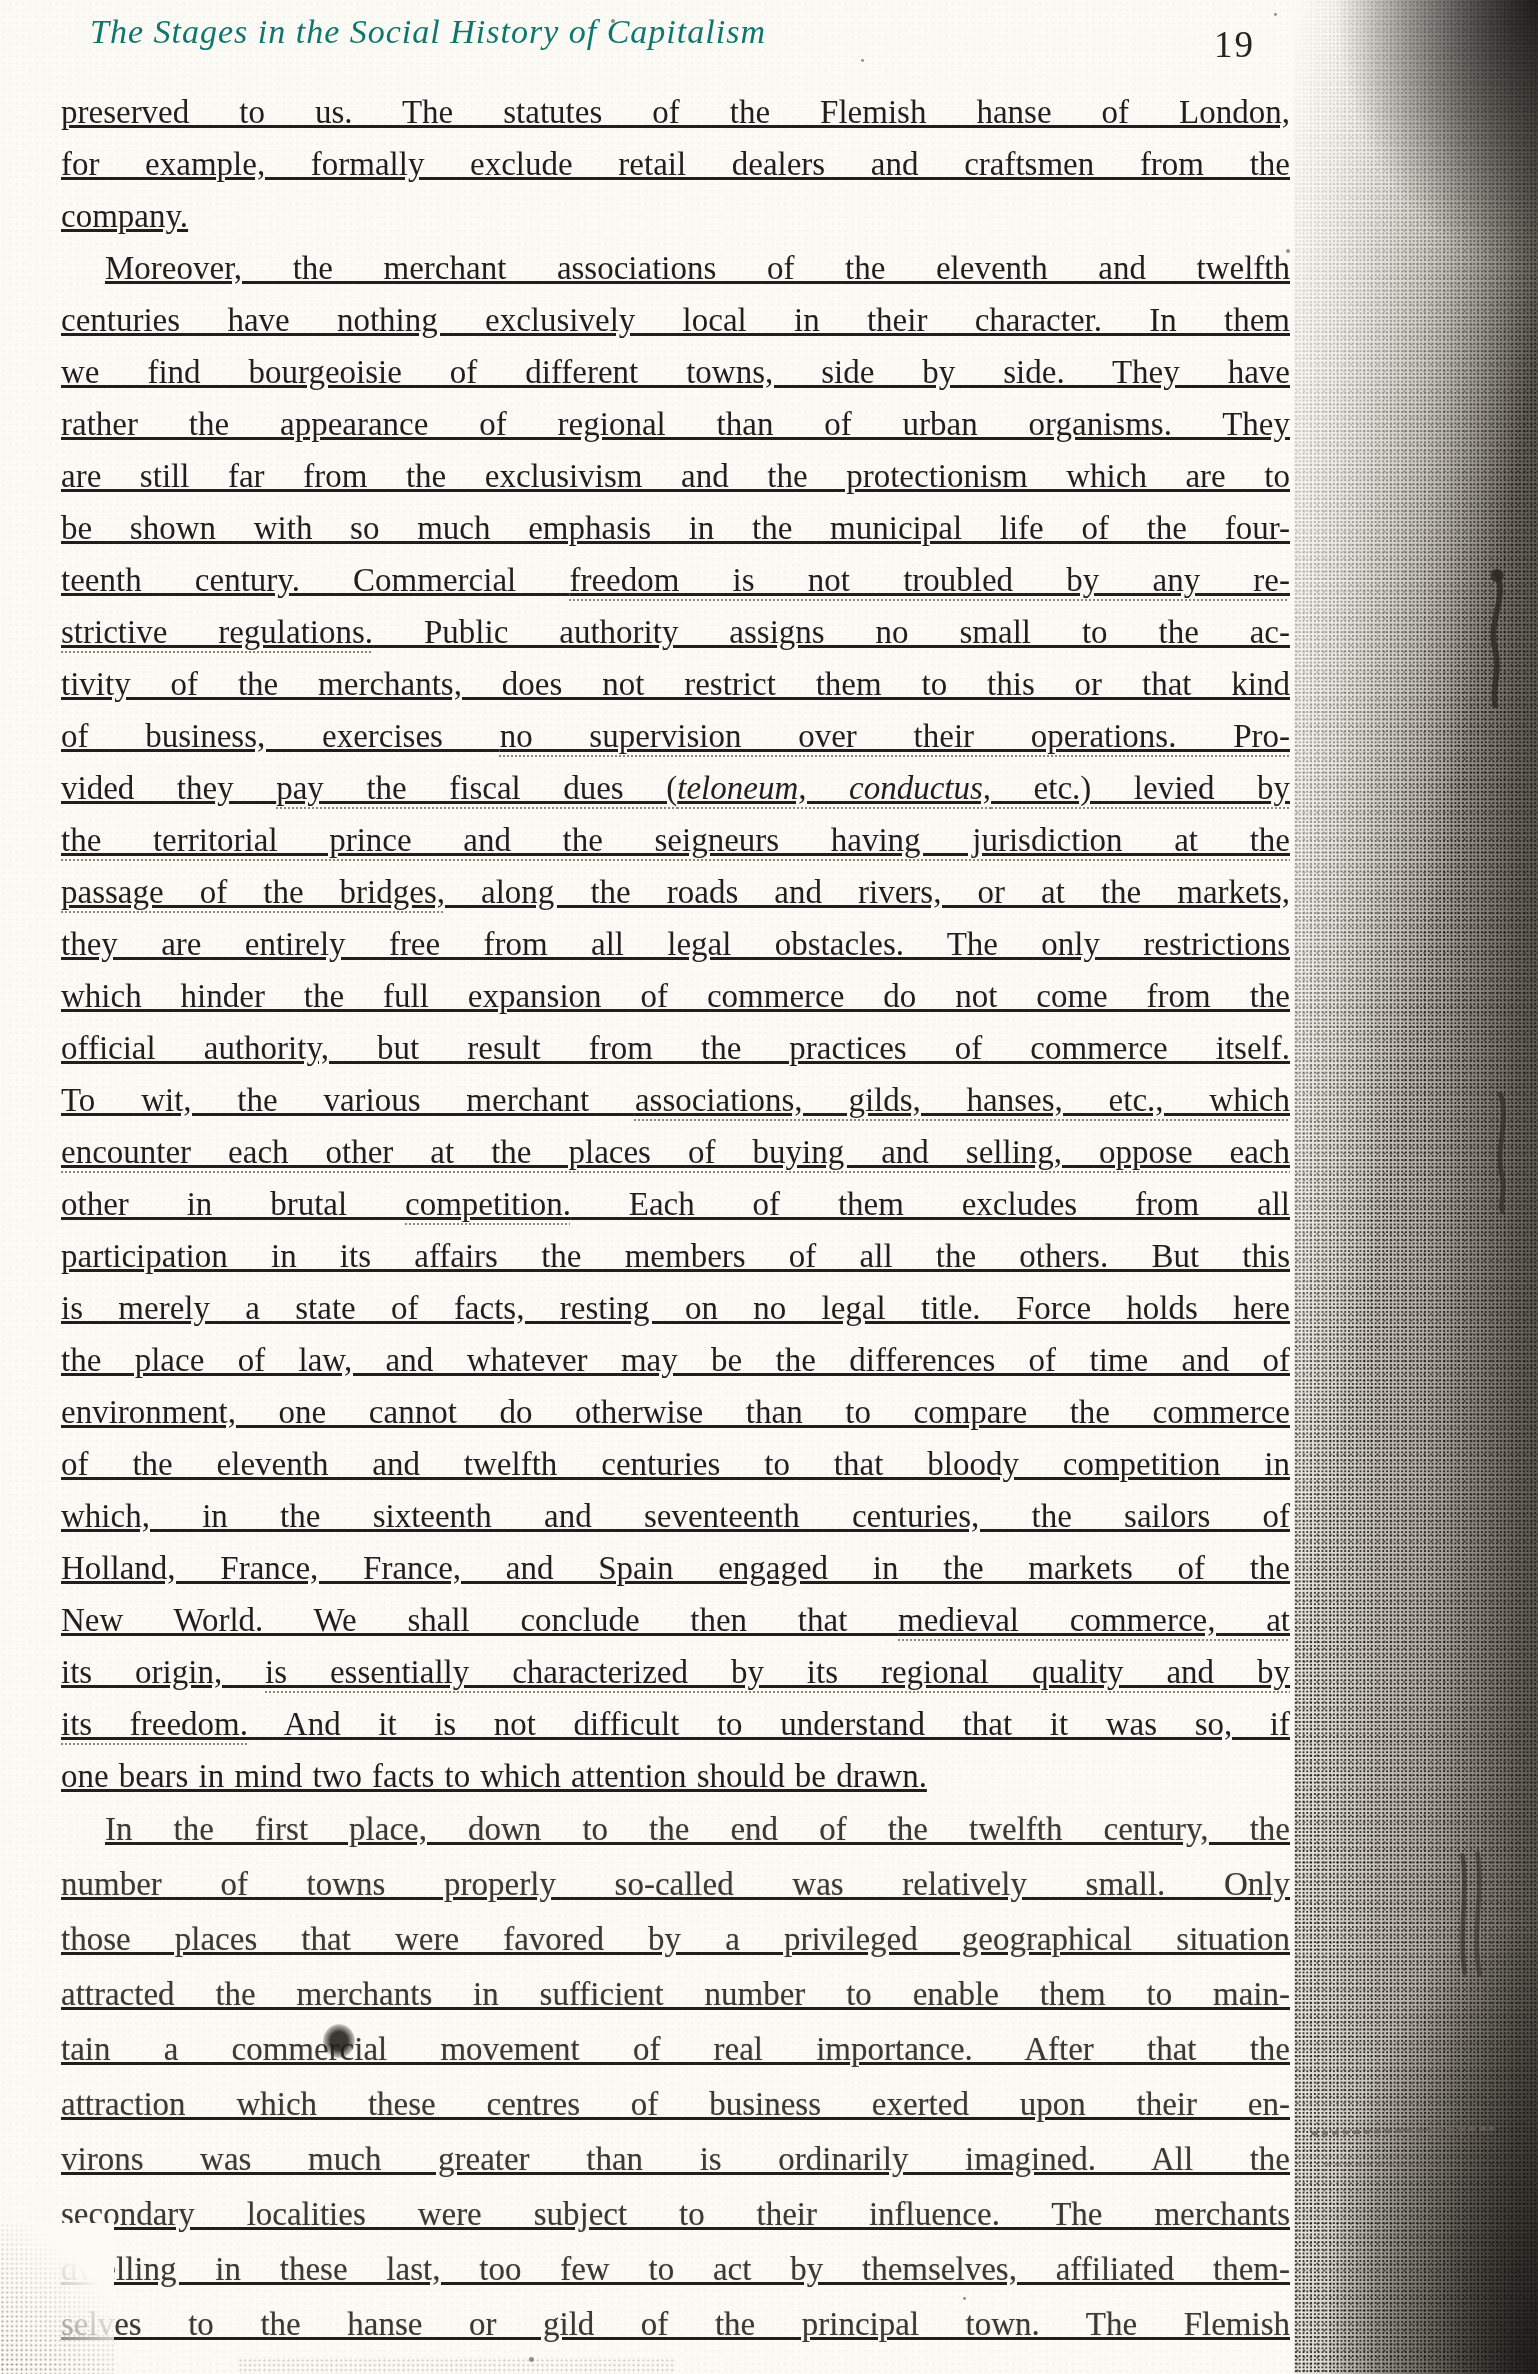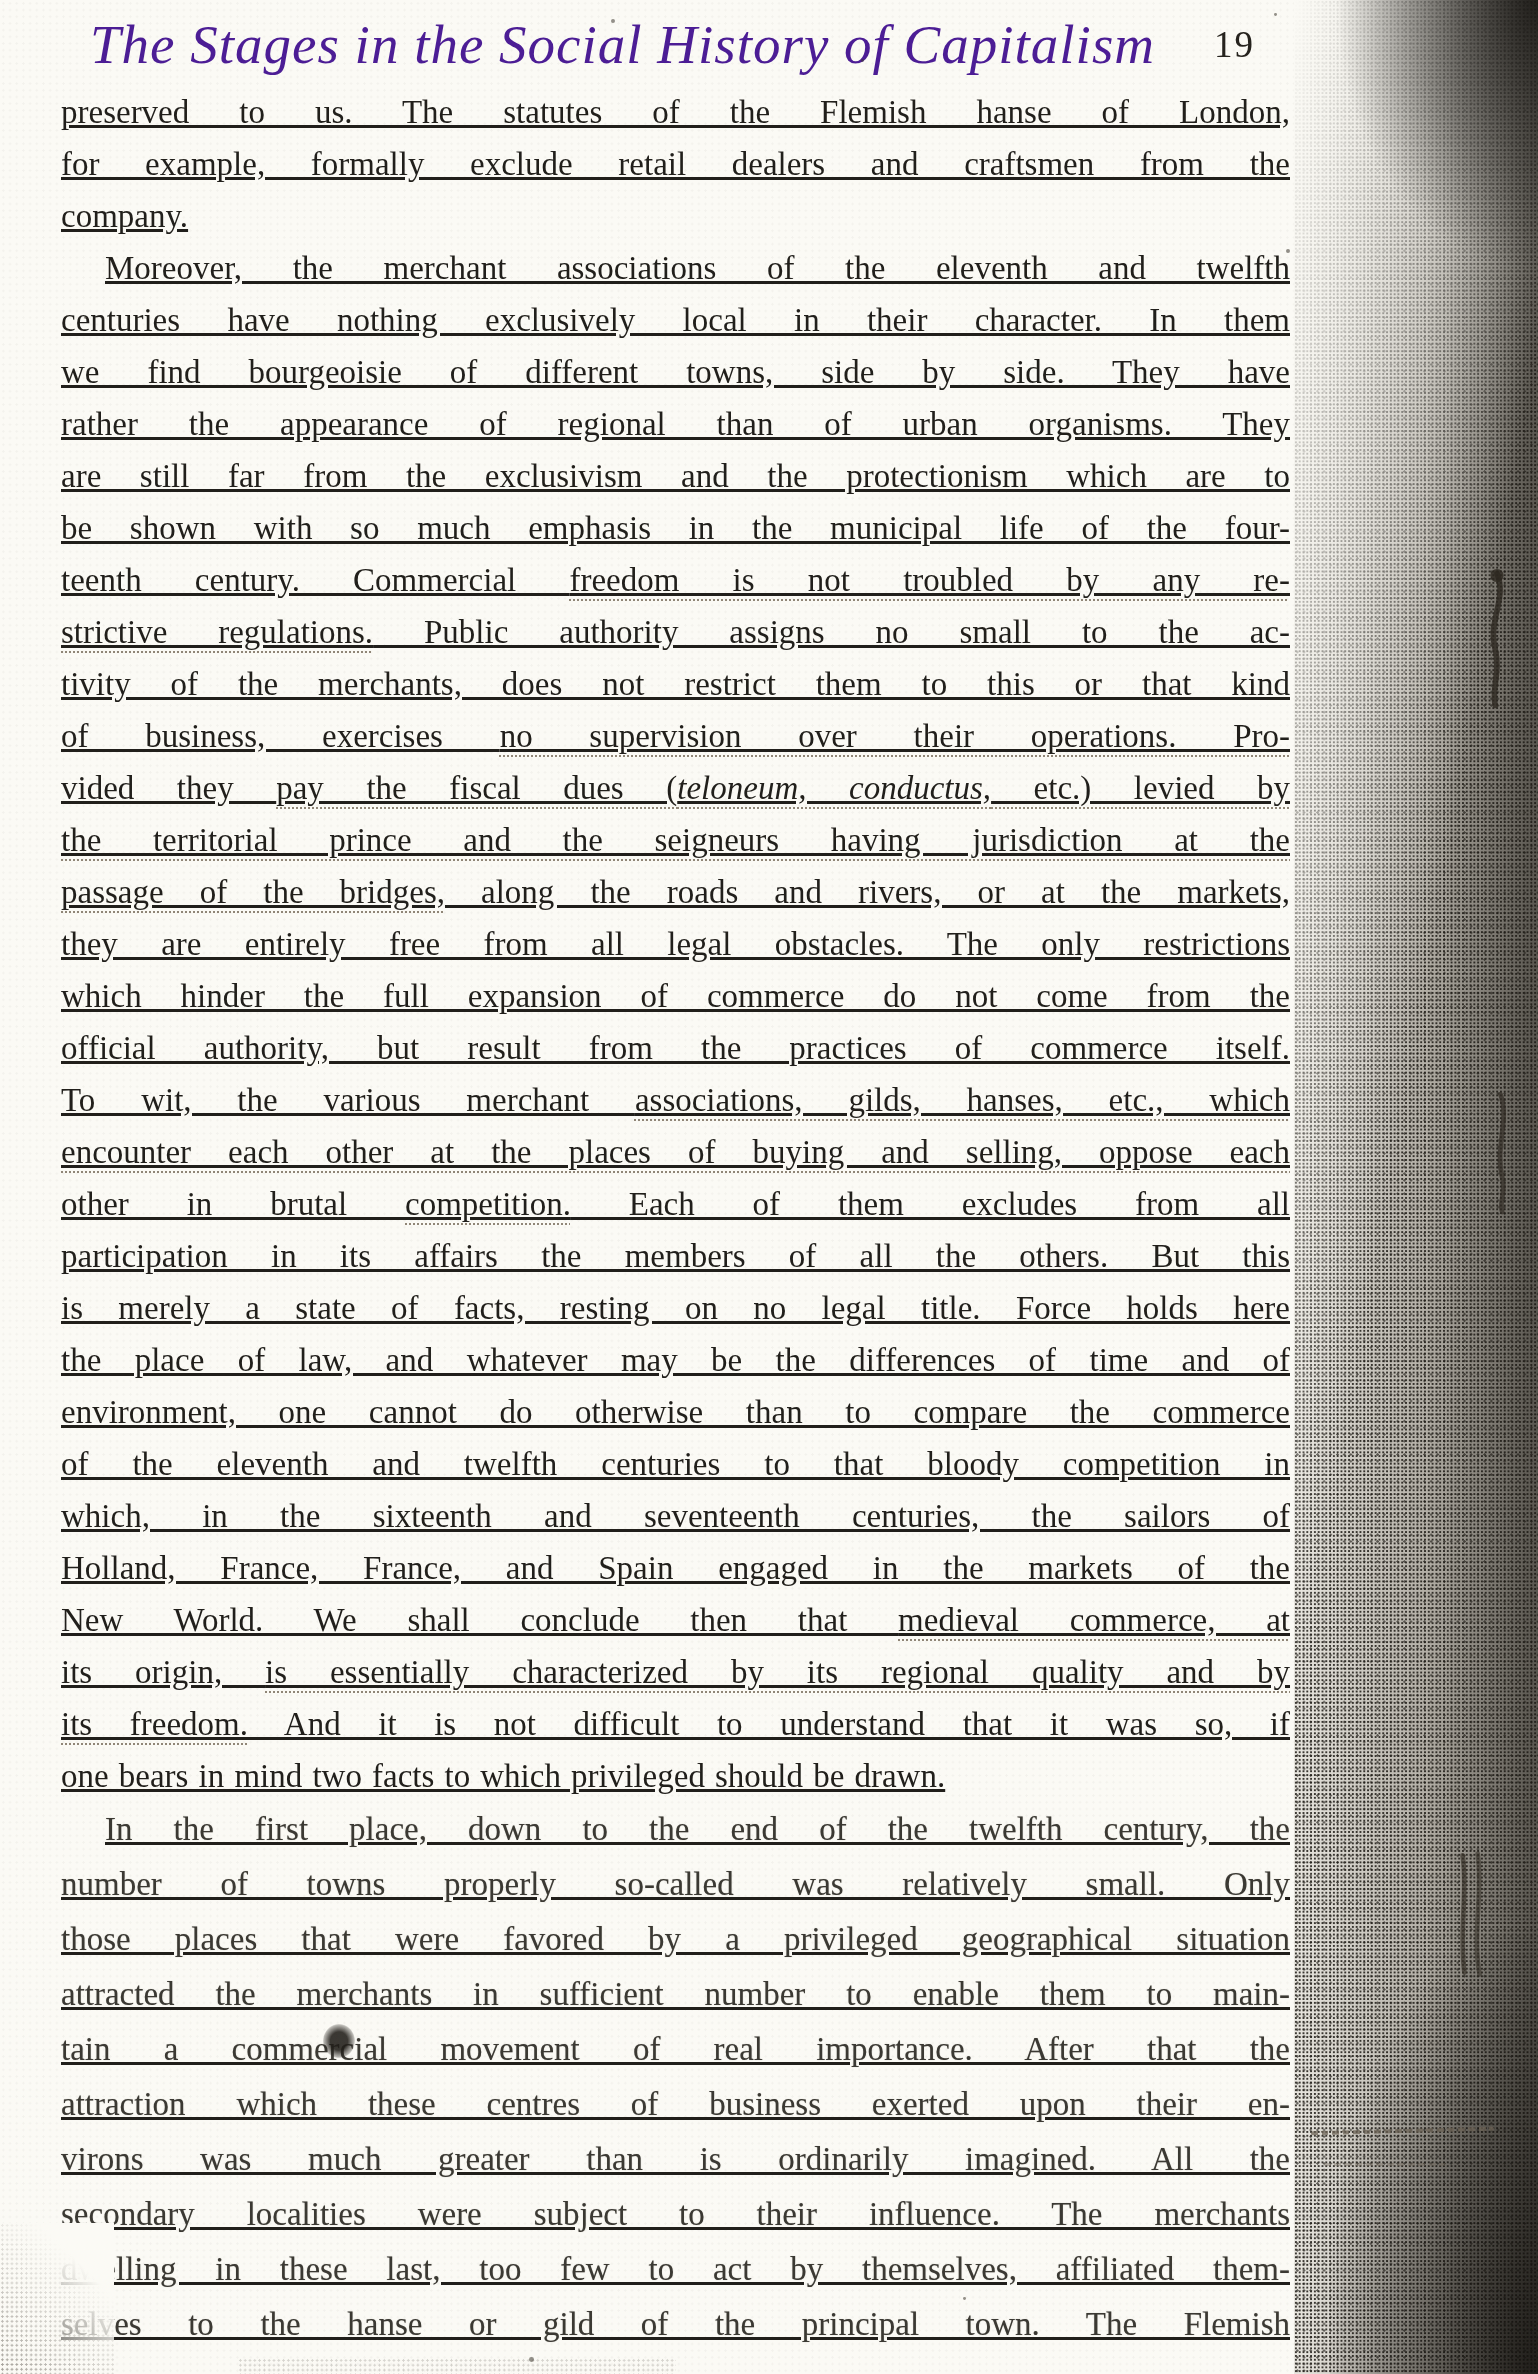--- a/index.html
+++ b/index.html
@@ -6,22 +6,22 @@
   body{
     width:1539px;height:2375px;position:relative;overflow:hidden;
     background-color:#fbfaf5;
     background-image:radial-gradient(rgba(95,88,76,0.05) 1px, transparent 1.1px);
     background-size:6.7px 6.7px;
     font-family:"Liberation Serif","DejaVu Serif",serif;
     color:#211f1b;
   }
   .header-title{
     position:absolute;left:90px;top:13.3px;width:970px;
-    text-align:right;font-style:italic;font-size:55px;
-    color:#4c1d95;letter-spacing:1px;white-space:nowrap;
+    text-align:left;font-style:italic;font-size:34px;
+    color:#0f766e;letter-spacing:1px;white-space:nowrap;
   }
   .page-number{
     position:absolute;left:1214px;top:23px;font-size:37px;color:#26231e;letter-spacing:1.9px;
   }
   .text-block{
     position:absolute;left:61px;top:86px;width:1229px;font-size:33px;z-index:1;text-decoration:underline;
   }
   .line{
     line-height:52px;height:52px;
     text-align:justify;text-align-last:justify;
@@ -116,21 +116,21 @@
       <div class="line"><span>participation in its affairs the members of all the others.  But this</span></div>
       <div class="line"><span>is merely a state of facts, resting on no legal title.  Force holds here</span></div>
       <div class="line"><span>the place of law, and whatever may be the differences of time and of</span></div>
       <div class="line"><span>environment, one cannot do otherwise than to compare the commerce</span></div>
       <div class="line"><span>of the eleventh and twelfth centuries to that bloody competition in</span></div>
       <div class="line"><span>which, in the sixteenth and seventeenth centuries, the sailors of</span></div>
       <div class="line"><span>Holland, France, France, and Spain engaged in the markets of the</span></div>
       <div class="line"><span>New World.  We shall conclude then that </span><span class="u">medieval commerce, at</span></div>
       <div class="line"><span>its origin, </span><span class="u">is essentially characterized by its regional quality and by</span></div>
       <div class="line"><span class="u">its freedom.</span><span>  And it is not difficult to understand that it was so, if</span></div>
-      <div class="line last"><span>one bears in mind two facts to which privileged should be drawn.</span></div>
+      <div class="line last"><span>one bears in mind two facts to which attention should be drawn.</span></div>
     </div>
     <div class="para p3">
       <div class="line indent"><span>In the first place, down to the end of the twelfth century, the</span></div>
       <div class="line"><span>number of towns properly so-called was relatively small.  Only</span></div>
       <div class="line"><span>those places that were favored by a privileged geographical situation</span></div>
       <div class="line"><span>attracted the merchants in sufficient number to enable them to main-</span></div>
       <div class="line"><span>tain a commercial movement of real importance.  After that the</span></div>
       <div class="line"><span>attraction which these centres of business exerted upon their en-</span></div>
       <div class="line"><span>virons was much greater than is ordinarily imagined.  All the</span></div>
       <div class="line"><span>secondary localities were subject to their influence.  The merchants</span></div>

